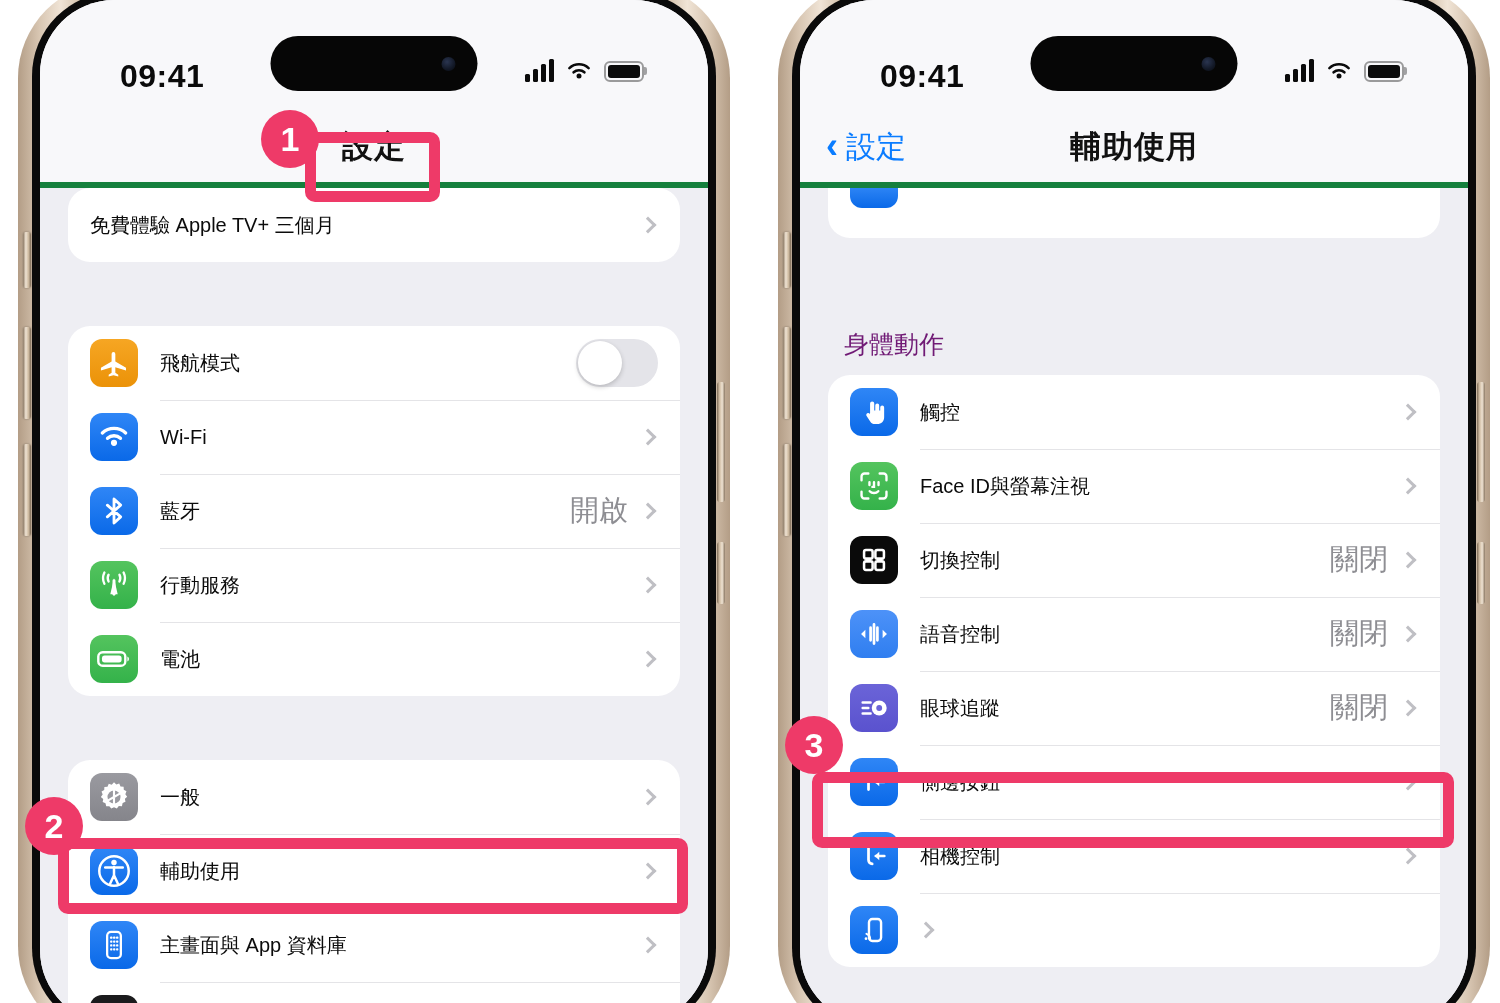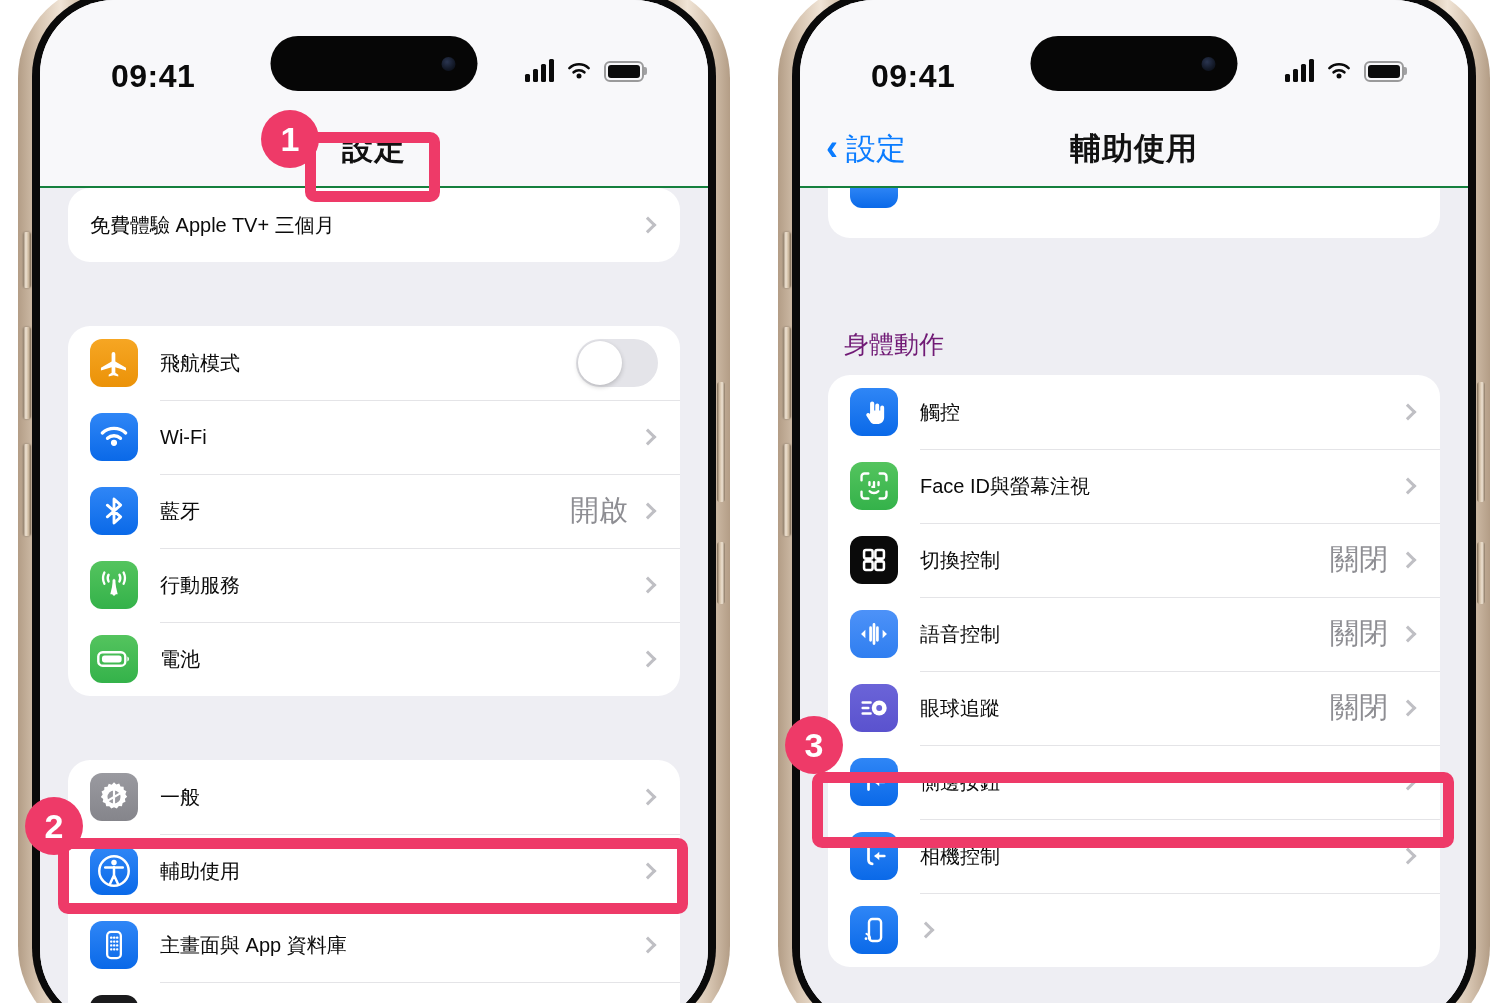--- a/index.html
+++ b/index.html
@@ -55,21 +55,21 @@
   .b-power  { top: 400px; height: 120px; }
   .b-camctl { top: 560px; height: 62px; }
 
   
   .statusbar {
     position: relative; height: 112px;
     background: #f8f8fa;
     display: flex; align-items: flex-start;
   }
   .sb-time {
-    position: absolute; left: 71px; top: 58px;
+    position: absolute; left: 80px; top: 58px;
     font-size: 32px; font-weight: 700; color: #0b0b0b;
     letter-spacing: 0.5px;
   }
   .island {
     position: absolute; left: 50%; transform: translateX(-50%); top: 36px;
     width: 207px; height: 55px; border-radius: 28px;
     background: #060606;
   }
   .island .lens {
     position: absolute; right: 22px; top: 50%; transform: translateY(-50%);
@@ -94,21 +94,21 @@
   .batt::after {
     content:""; position:absolute; right:-5px; top:50%; transform:translateY(-50%);
     width:3px; height:8px; border-radius:0 2px 2px 0; background: rgba(0,0,0,.35);
   }
   .batt span { display:block; width:100%; height:100%; background:#0b0b0b; border-radius:3px; }
 
   
   .navbar {
     position: relative; height: 76px;
     background: #f8f8fa;
-    border-bottom: 2px solid #15803d;
+    border-bottom: 6px solid #15803d;
     display: flex; align-items: center; justify-content: center;
   }
   .nav-title { font-size: 31px; font-weight: 700; color: #111; letter-spacing: 1px; }
   .nav-back {
     position: absolute; left: 26px; top: 50%; transform: translateY(-50%);
     display: flex; align-items: center; gap: 8px;
     color: #0a7cff; font-size: 30px; font-weight: 400;
   }
   .nav-back .chev { font-size: 36px; font-weight: 600; line-height: 1; margin-top:-3px; }
 

